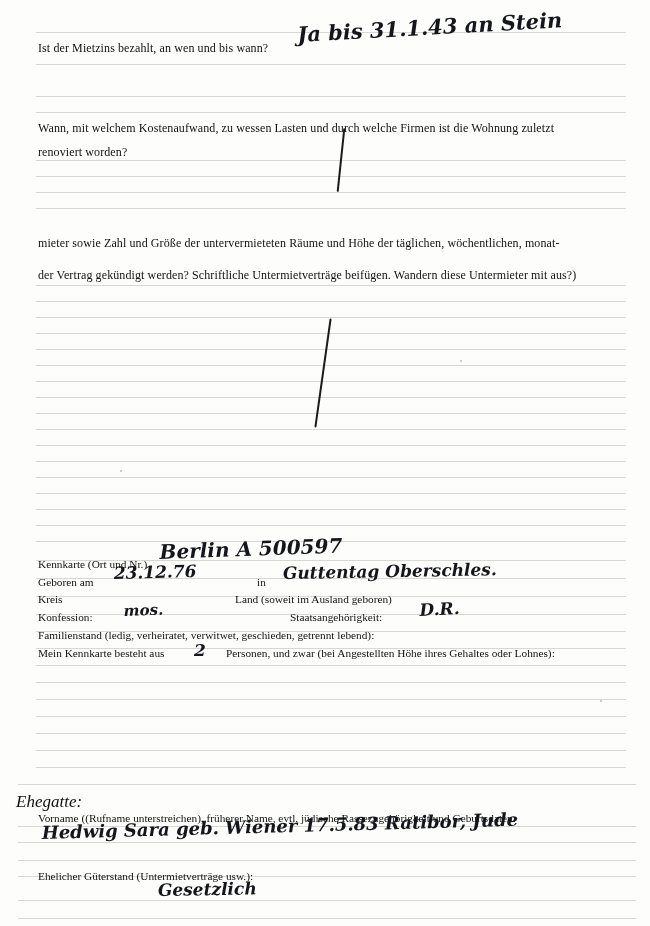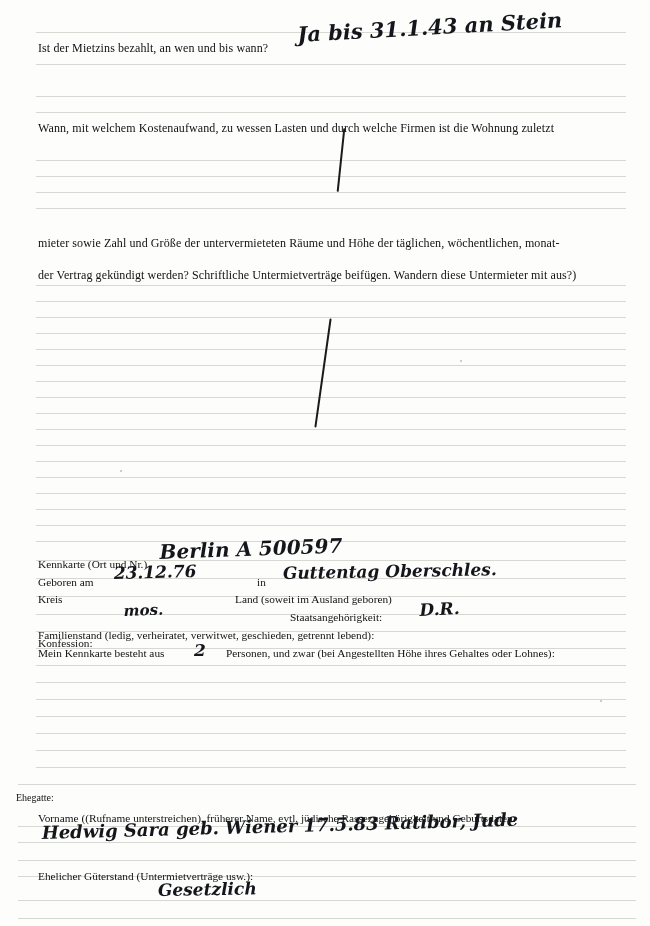--- a/index.html
+++ b/index.html
@@ -50,23 +50,24 @@
     font-weight: 600;
   }
   
   .stroke {
     position: absolute;
     background: #1b1b1b;
     border-radius: 2px;
   }
   .heading {
     position: absolute;
-    font-size: 10px;
+    font-size: 17px;
     font-weight: 400;
     color: #111;
+    font-style: italic;
   }
   .speck {
     position: absolute;
     background: #bdbdb6;
     border-radius: 50%;
   }
 </style>
 </head>
 <body>
 
@@ -116,40 +117,41 @@
   <div class="rule full" style="top:860px"></div>
   <div class="rule full" style="top:876px"></div>
   <div class="rule full" style="top:900px"></div>
   <div class="rule full" style="top:918px"></div>
 
   <div class="q" style="left:38px; top:40px; width:270px">Ist der Mietzins bezahlt, an wen und bis wann?</div>
 
   <div class="hw ink" style="left:298px; top:22px; font-size:21px; transform:rotate(-3.2deg)">Ja bis 31.1.43 an Stein</div>
 
   <div class="q" style="left:38px; top:120px; width:592px">Wann, mit welchem Kostenaufwand, zu wessen Lasten und durch welche Firmen ist die Wohnung zuletzt</div>
+  <div class="q" style="left:38px; top:144px; width:200px">renoviert worden?</div>
 
   <div class="stroke" style="left:340px; top:128px; width:2px; height:64px; transform:rotate(6deg)"></div>
 
   <div class="q" style="left:38px; top:235px; width:592px">mieter sowie Zahl und Größe der untervermieteten Räume und Höhe der täglichen, wöchentlichen, monat-</div>
   <div class="q" style="left:38px; top:267px; width:600px">der Vertrag gekündigt werden? Schriftliche Untermietverträge beifügen. Wandern diese Untermieter mit aus?)</div>
 
   <div class="stroke" style="left:322px; top:318px; width:2.2px; height:110px; transform:rotate(8deg)"></div>
 
   <div class="label" style="left:38px; top:558px">Kennkarte (Ort und Nr.)</div>
   <div class="hw ink" style="left:160px; top:540px; font-size:20px; transform:rotate(-2deg)">Berlin A 500597</div>
 
   <div class="label" style="left:38px; top:576px">Geboren am</div>
   <div class="hw ink" style="left:114px; top:563px; font-size:17px; transform:rotate(-1.5deg)">23.12.76</div>
   <div class="label" style="left:257px; top:576px">in</div>
   <div class="hw ink" style="left:283px; top:563px; font-size:17px; transform:rotate(-1deg)">Guttentag Oberschles.</div>
 
   <div class="label" style="left:38px; top:593px">Kreis</div>
   <div class="label" style="left:235px; top:593px">Land (soweit im Ausland geboren)</div>
 
-  <div class="label" style="left:38px; top:637px">Konfession:</div>
+  <div class="label" style="left:38px; top:611px">Konfession:</div>
   <div class="hw ink" style="left:124px; top:602px; font-size:15px; transform:rotate(-2deg)">mos.</div>
   <div class="label" style="left:290px; top:611px">Staatsangehörigkeit:</div>
   <div class="hw ink" style="left:420px; top:600px; font-size:17px; transform:rotate(-3deg)">D.R.</div>
 
   <div class="label" style="left:38px; top:629px">Familienstand (ledig, verheiratet, verwitwet, geschieden, getrennt lebend):</div>
 
   <div class="label" style="left:38px; top:647px">Mein Kennkarte besteht aus</div>
   <div class="hw ink" style="left:194px; top:640px; font-size:17px">2</div>
   <div class="label" style="left:226px; top:647px">Personen, und zwar (bei Angestellten Höhe ihres Gehaltes oder Lohnes):</div>
 

